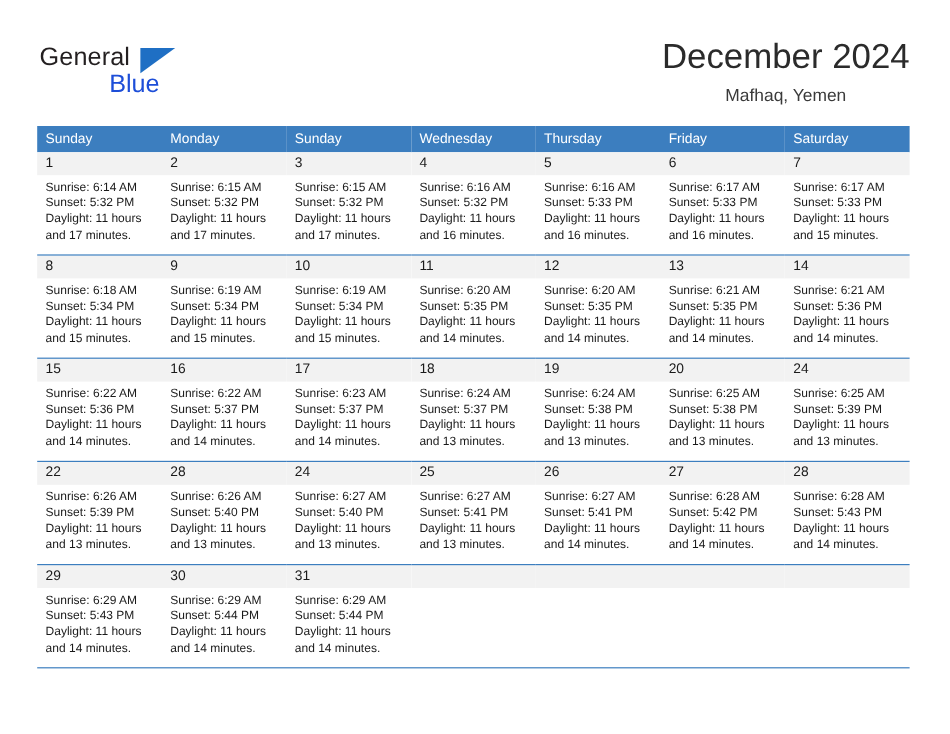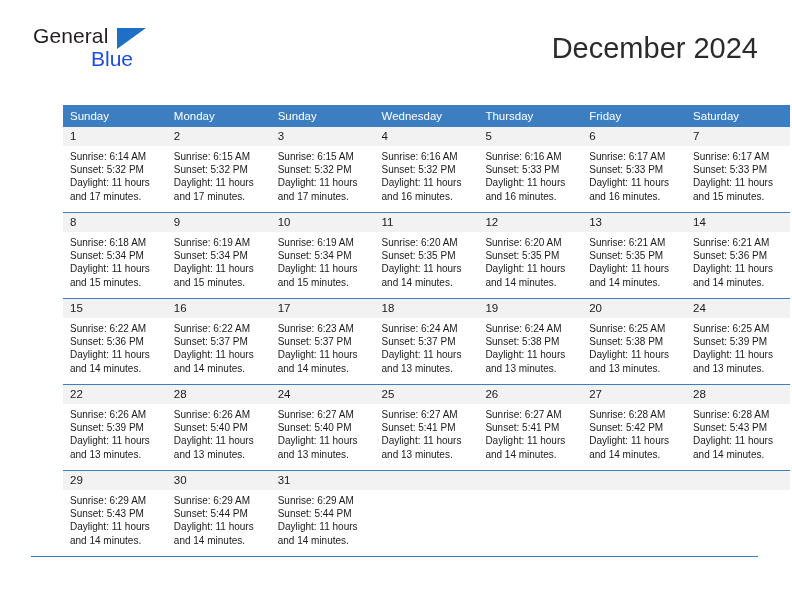--- a/index.html
+++ b/index.html
@@ -25,21 +25,21 @@
   .header {
     position: absolute;
     left: 0;
     top: 0;
     width: 792px;
     height: 100px;
   }
   .logo {
     position: absolute;
     left: 33px;
-    top: 24px;
+    top: 36px;
     width: 180px;
     height: 50px;
   }
   .logo-general {
     position: absolute;
     left: 0;
     top: 0;
     font-size: 21px;
     color: #231f20;
     letter-spacing: .1px;
@@ -85,21 +85,20 @@
   }
 
   
   .calendar {
     position: absolute;
     left: 31px;
     top: 105px;
     width: 727px;
     border-collapse: collapse;
     table-layout: fixed;
-    margin-left: 32px;
   }
   .calendar th {
     background: #3c7ebf;
     color: #ffffff;
     font-size: 11.5px;
     font-weight: normal;
     text-align: left;
     padding: 5px 0 5px 7px;
     height: 10px;
     border: none;
@@ -159,20 +158,21 @@
   <div class="header">
 
     <div class="logo">
       <span class="logo-general">General</span>
       <span class="logo-triangle"></span>
       <span class="logo-blue">Blue</span>
     </div>
 
     <div class="title-block">
       <h1 class="cal-title">December 2024</h1>
+      <div class="cal-subtitle">Mafhaq, Yemen</div>
     </div>
 
   </div>
 
   <table class="calendar">
     <thead>
       <tr>
         <th>Sunday</th>
         <th>Monday</th>
         <th>Sunday</th>

